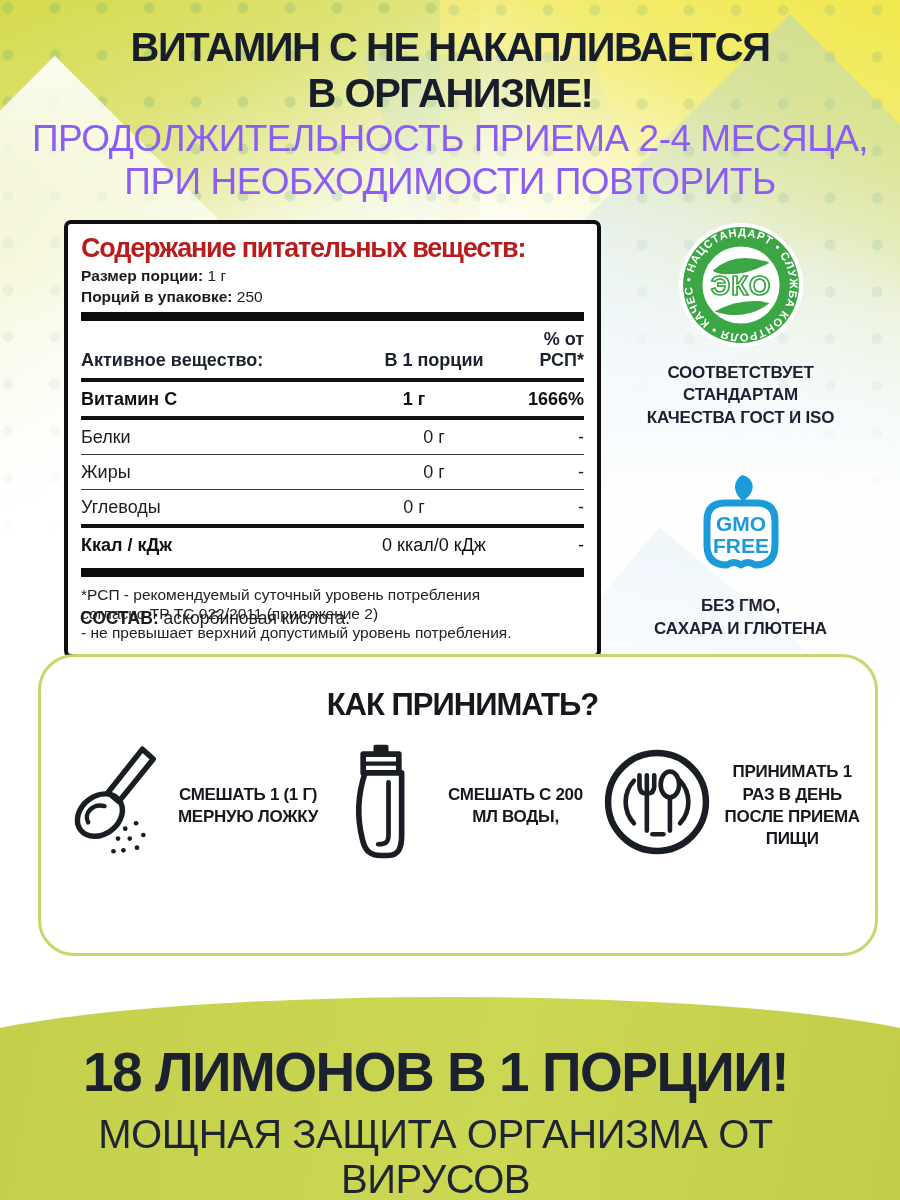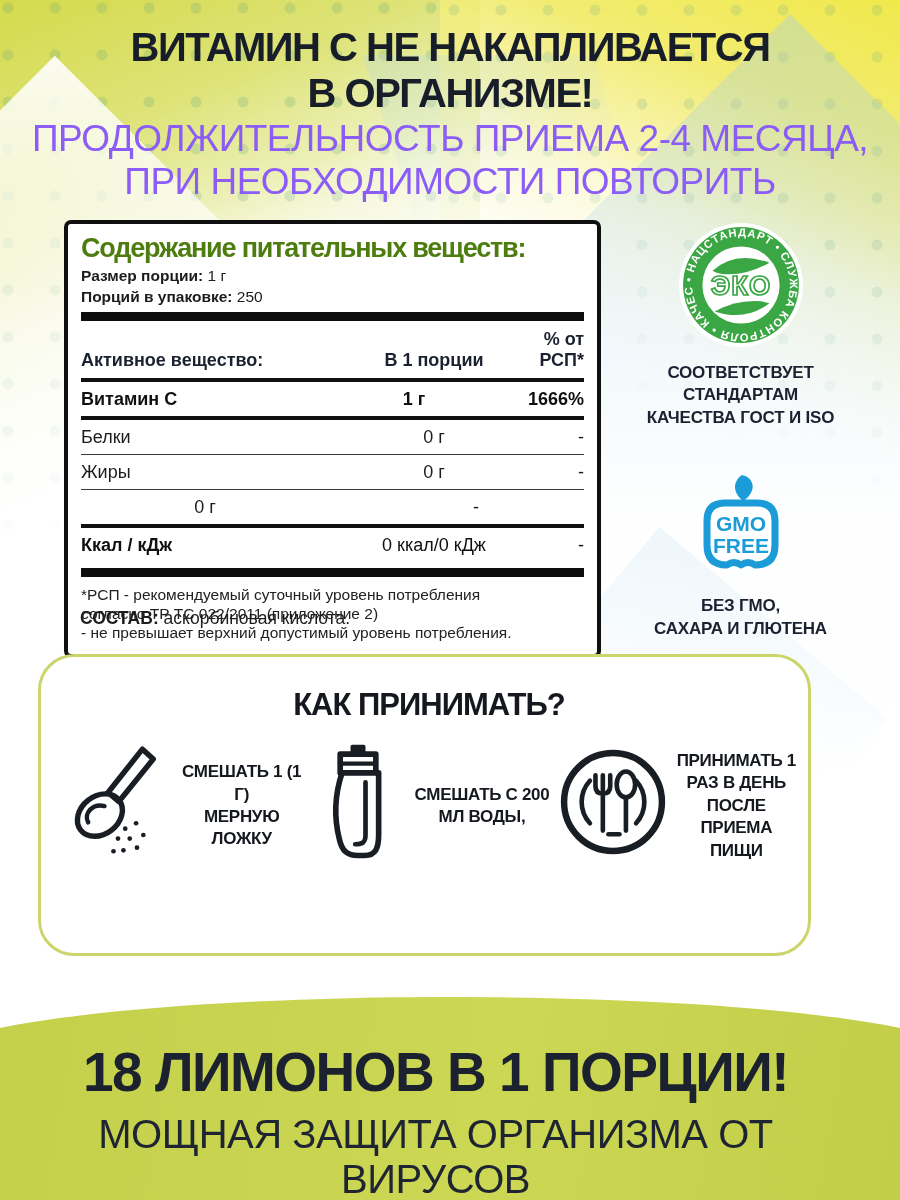--- a/index.html
+++ b/index.html
@@ -54,21 +54,21 @@
   }
   
   .header{position:absolute;top:24px;left:0;right:0;text-align:center;}
   .header .t1{font-size:40px;line-height:46px;font-weight:bold;letter-spacing:-1.5px;color:#181d2a;}
   .header .t2{font-size:37px;line-height:41px;font-weight:400;letter-spacing:-0.5px;color:#8b5cf6;margin-top:2px;}
   
   .nutri{
     position:absolute;left:64px;top:220px;width:537px;box-sizing:border-box;
     background:#fff;border:4px solid #0f0f0f;border-radius:7px;padding:8px 13px 12px;
   }
-  .nutri .title{font-size:27px;font-weight:bold;letter-spacing:-1.2px;color:#4d7c0f;line-height:32px;}
+  .nutri .title{font-size:27px;font-weight:bold;letter-spacing:-1.2px;color:#b91c1c;line-height:32px;}
   .nutri .serv{font-size:15.5px;line-height:19px;color:#1c1c1c;margin-top:2px;}
   .nutri .serv b{font-weight:bold;}
   .bar{height:9px;background:#0d0d0d;margin:6px 0 0;}
   .t-grid{display:grid;grid-template-columns:1fr 130px 85px;align-items:end;}
   .t-head{font-weight:bold;font-size:18px;padding:8px 0 7px;border-bottom:4px solid #111;}
   .t-row{font-size:18px;padding:7px 0 6px;color:#1d1d1d;}
   .t-row.b{font-weight:bold;color:#101010;}
   .sep4{border-bottom:4px solid #111;gap:20px;}
   .sep1{border-bottom:1.5px solid #3a3a3a;}
   .c-mid{text-align:center;}
@@ -76,21 +76,21 @@
   .footnote{font-size:15.5px;line-height:19px;color:#222;padding-top:8px;}
   
   .compo{position:absolute;left:80px;top:608px;font-size:17.5px;color:#1d1d1d;}
   .compo b{font-weight:bold;}
   
   .badges{position:absolute;left:638px;top:222px;width:205px;display:flex;flex-direction:column;align-items:center;text-align:center;}
   .badge-caption{margin-top:14px;font-size:17px;font-weight:bold;line-height:1.32;color:#1b2130;letter-spacing:-0.2px;}
   .gmo-wrap{margin-top:44px;}
   
   .howto{
-    position:absolute;left:38px;top:654px;width:773px;height:302px;box-sizing:border-box;
+    position:absolute;left:38px;top:654px;width:840px;height:302px;box-sizing:border-box;
     background:#fff;border:3px solid #ccd56b;border-radius:36px;padding-left:9px;
   }
   .howto .title{text-align:center;margin-top:30px;font-size:31px;font-weight:bold;letter-spacing:-1px;color:#15191f;}
   .steps{display:flex;margin-top:18px;padding:0 8px;}
   .step{flex:1;display:flex;flex-direction:row;align-items:center;}
   .step .icon-box{height:122px;display:flex;align-items:center;justify-content:center;}
   .step .cap{margin-top:8px;text-align:center;font-size:17px;font-weight:bold;line-height:1.32;letter-spacing:-0.3px;color:#15191f;}
   
   .band{
     position:absolute;bottom:0;left:-70px;width:1040px;height:203px;
@@ -150,20 +150,21 @@
       <div>Белки</div>
       <div class="c-mid">0 г</div>
       <div class="c-end">-</div>
     </div>
     <div class="t-grid t-row sep1">
       <div>Жиры</div>
       <div class="c-mid">0 г</div>
       <div class="c-end">-</div>
     </div>
     <div class="t-grid t-row sep4">
+      <div>Углеводы</div>
       <div class="c-mid">0 г</div>
       <div class="c-end">-</div>
     </div>
     <div class="t-grid t-row b">
       <div>Ккал / кДж</div>
       <div class="c-mid" style="font-weight:400">0 ккал/0 кДж</div>
       <div class="c-end" style="font-weight:400">-</div>
     </div>
     <div class="bar"></div>
 

